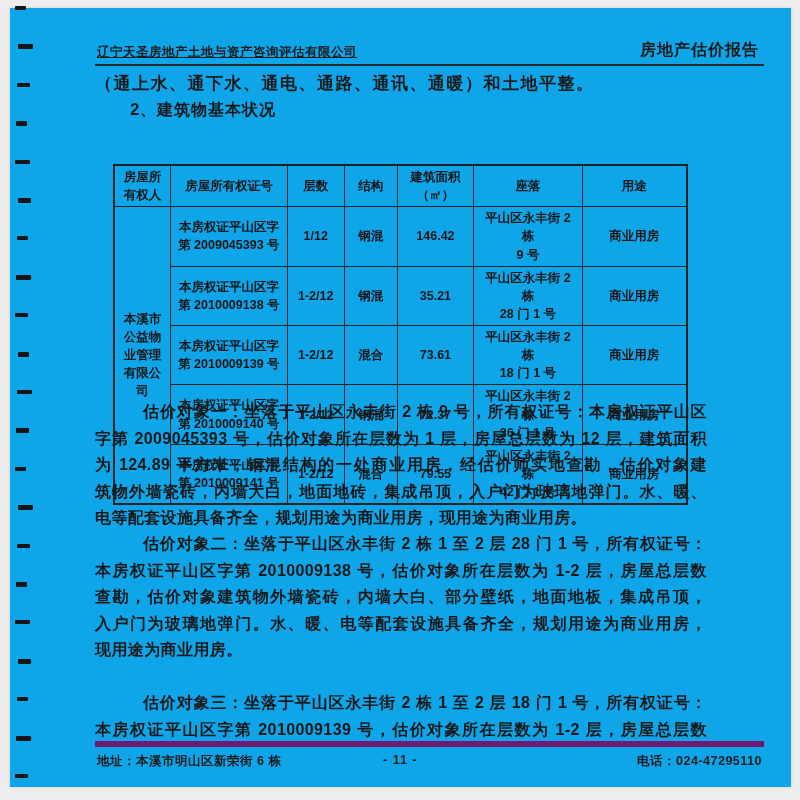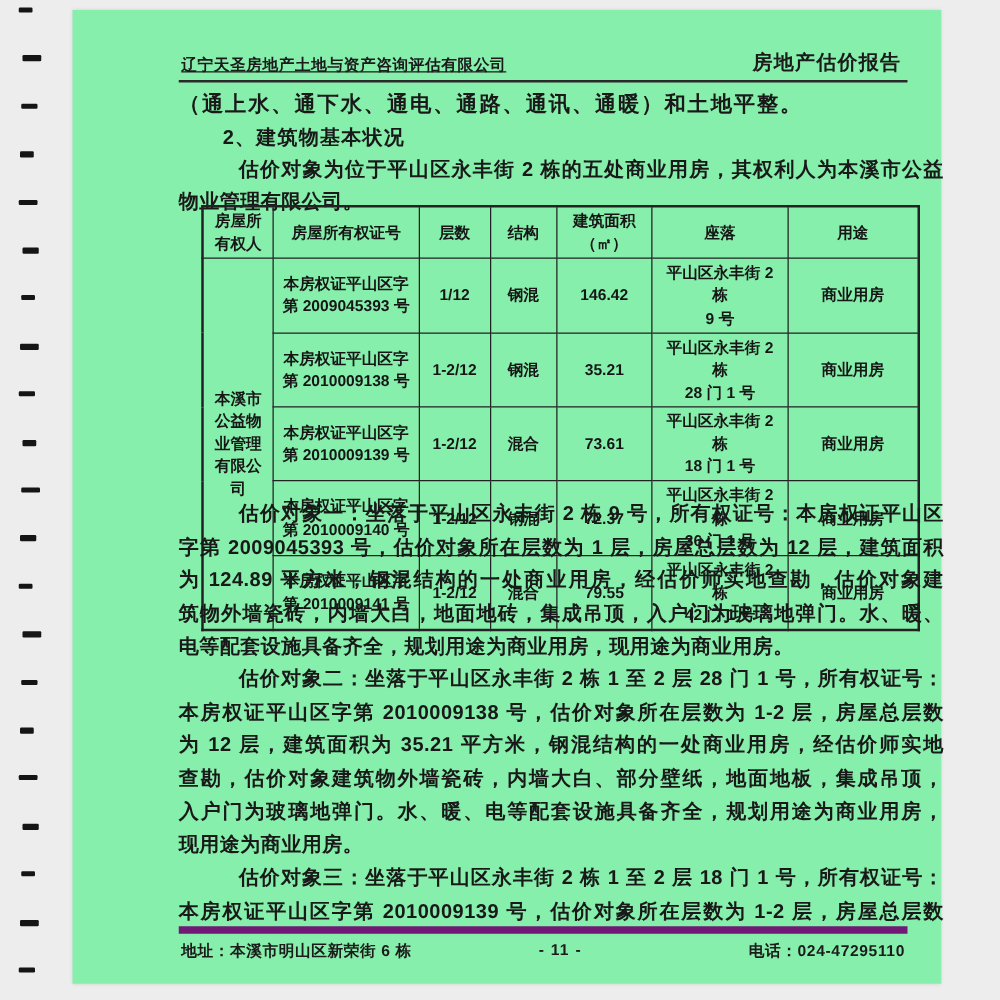--- a/index.html
+++ b/index.html
@@ -6,24 +6,23 @@
   .stage{
     position:relative;
     width:800px;height:800px;
     background:#ededed;
     overflow:hidden;
     font-family:"Liberation Sans",sans-serif;
   }
   .page{
     position:absolute;
     left:10px;top:8px;
-    width:695px;height:779px;
-    background:#86efac;
+    width:781px;height:779px;
+    background:#0ea5e9;
     box-shadow:0 0 3px rgba(0,0,0,0.12);
-    margin-left:48px;
   }
   .scan-mark{
     position:absolute;
     background:#151515;
     border-radius:1px;
   }
   
   .hdr{
     position:absolute;
     left:85px;right:27px;top:34px;
@@ -107,24 +106,20 @@
   <div class="page">
 
     <div class="hdr">
       <span class="company">辽宁天圣房地产土地与资产咨询评估有限公司</span>
       <span class="doctype">房地产估价报告</span>
     </div>
 
     <div class="line-a">（通上水、通下水、通电、通路、通讯、通暖）和土地平整。</div>
     <div class="sec-heading">2、建筑物基本状况</div>
 
-    <div class="para intro">
-      <div class="ln first">估价对象为位于平山区永丰街 2 栋的五处商业用房，其权利人为本溪市公益</div>
-      <div class="ln end">物业管理有限公司。</div>
-    </div>
 
     <table class="prop">
       <colgroup>
         <col style="width:9.9%">
           <col style="width:20.3%">
           <col style="width:10%">
         <col style="width:9.2%">
           <col style="width:13.4%">
           <col style="width:18.9%">
           <col style="width:18.3%">
@@ -201,21 +196,20 @@
       <div class="ln first">估价对象一：坐落于平山区永丰街 2 栋 9 号，所有权证号：本房权证平山区</div>
       <div class="ln">字第 2009045393 号，估价对象所在层数为 1 层，房屋总层数为 12 层，建筑面积</div>
       <div class="ln">为 124.89 平方米，钢混结构的一处商业用房，经估价师实地查勘，估价对象建</div>
       <div class="ln">筑物外墙瓷砖，内墙大白，地面地砖，集成吊顶，入户门为玻璃地弹门。水、暖、</div>
       <div class="ln end">电等配套设施具备齐全，规划用途为商业用房，现用途为商业用房。</div>
     </div>
 
     <div class="para p2">
       <div class="ln first">估价对象二：坐落于平山区永丰街 2 栋 1 至 2 层 28 门 1 号，所有权证号：</div>
       <div class="ln">本房权证平山区字第 2010009138 号，估价对象所在层数为 1-2 层，房屋总层数</div>
-      <div class="ln">为 12 层，建筑面积为 35.21 平方米，钢混结构的一处商业用房，经估价师实地</div>
       <div class="ln">查勘，估价对象建筑物外墙瓷砖，内墙大白、部分壁纸，地面地板，集成吊顶，</div>
       <div class="ln">入户门为玻璃地弹门。水、暖、电等配套设施具备齐全，规划用途为商业用房，</div>
       <div class="ln end">现用途为商业用房。</div>
     </div>
 
     <div class="para p3">
       <div class="ln first">估价对象三：坐落于平山区永丰街 2 栋 1 至 2 层 18 门 1 号，所有权证号：</div>
       <div class="ln">本房权证平山区字第 2010009139 号，估价对象所在层数为 1-2 层，房屋总层数</div>
     </div>
 

